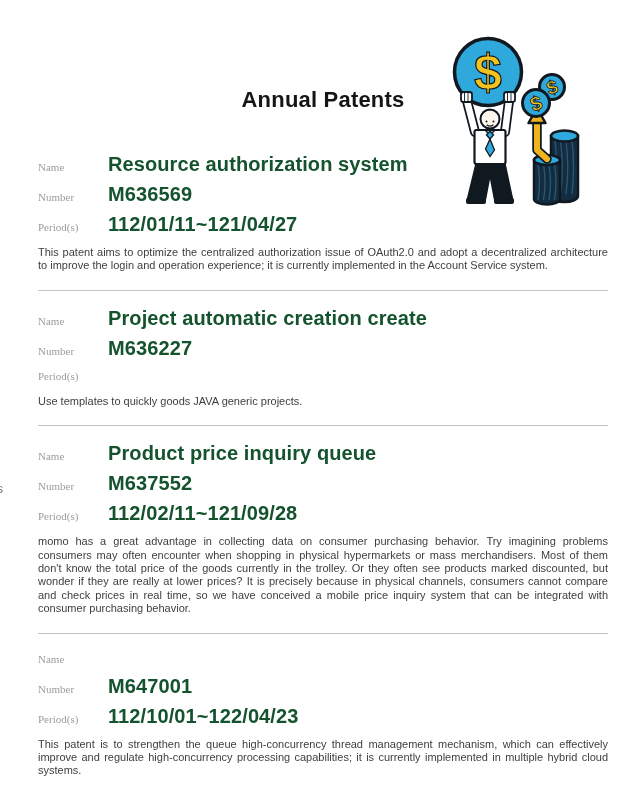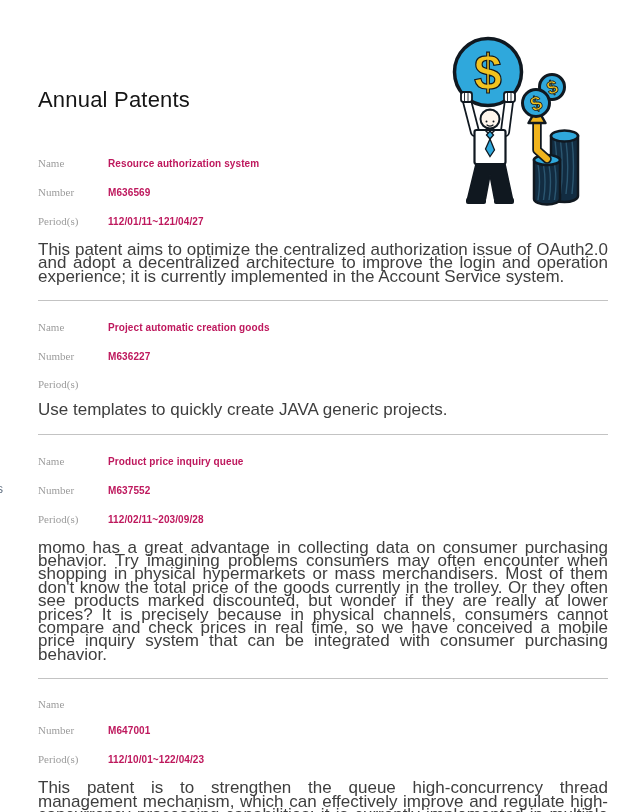--- a/index.html
+++ b/index.html
@@ -11,37 +11,38 @@
     font-family:"Liberation Sans", sans-serif;
     -webkit-font-smoothing:antialiased;
   }
   .content{
     position:absolute;left:0;top:0;width:638px;
     padding:0 30px 0 38px;box-sizing:border-box;
   }
   .page-title{
     margin:88px 0 0 0;
     font-size:22px;line-height:24px;
-    font-weight:400;color:#151515;
+    font-weight:700;color:#151515;
     letter-spacing:.2px;
+    text-align:center;
   }
   .patent-list{margin-top:44px;}
   .patent-entry{margin:0;}
   .entry-row{display:flex;align-items:baseline;margin:0 0 13px 0;}
   .entry-label{
     flex:0 0 70px;
     font-size:11px;color:#9c9c9c;font-weight:400;font-family:Liberation Serif, serif;
   }
   .entry-value{
-    margin:0;font-size:10px;line-height:16px;
-    font-weight:700;color:#be185d;letter-spacing:.1px;
+    margin:0;font-size:20px;line-height:16px;
+    font-weight:700;color:#14532d;letter-spacing:.1px;
   }
   .entry-desc{
     margin:3px 0 0 0;
-    font-size:17px;line-height:13.4px;
+    font-size:11px;line-height:13.4px;
     color:#3e3e3e;text-align:justify;
   }
   .divider{
     border:none;border-top:1px solid #c3c3c3;
     margin:17px 0 19px 0;
   }
   .patent-entry:last-child .divider{display:none;}
   .illustration{
     position:absolute;left:448px;top:24px;width:158px;height:184px;
   }
@@ -71,45 +72,45 @@
       <span class="entry-label">Period(s)</span>
       <h3 class="entry-value">112/01/11~121/04/27</h3>
     </div>
     <p class="entry-desc">This patent aims to optimize the centralized authorization issue of OAuth2.0 and adopt a decentralized architecture to improve the login and operation experience; it is currently implemented in the Account Service system.</p>
     <hr class="divider">
   </section>
 
   <section class="patent-entry">
     <div class="entry-row">
       <span class="entry-label">Name</span>
-      <h3 class="entry-value">Project automatic creation goods</h3>
+      <h3 class="entry-value">Project automatic creation create</h3>
     </div>
     <div class="entry-row">
       <span class="entry-label">Number</span>
       <h3 class="entry-value">M636227</h3>
     </div>
     <div class="entry-row">
       <span class="entry-label">Period(s)</span>
     </div>
-    <p class="entry-desc">Use templates to quickly create JAVA generic projects.</p>
+    <p class="entry-desc">Use templates to quickly goods JAVA generic projects.</p>
     <hr class="divider">
   </section>
 
   <section class="patent-entry">
     <div class="entry-row">
       <span class="entry-label">Name</span>
       <h3 class="entry-value">Product price inquiry queue</h3>
     </div>
     <div class="entry-row">
       <span class="entry-label">Number</span>
       <h3 class="entry-value">M637552</h3>
     </div>
     <div class="entry-row">
       <span class="entry-label">Period(s)</span>
-      <h3 class="entry-value">112/02/11~203/09/28</h3>
+      <h3 class="entry-value">112/02/11~121/09/28</h3>
     </div>
     <p class="entry-desc">momo has a great advantage in collecting data on consumer purchasing behavior. Try imagining problems consumers may often encounter when shopping in physical hypermarkets or mass merchandisers. Most of them don't know the total price of the goods currently in the trolley. Or they often see products marked discounted, but wonder if they are really at lower prices? It is precisely because in physical channels, consumers cannot compare and check prices in real time, so we have conceived a mobile price inquiry system that can be integrated with consumer purchasing behavior.</p>
     <hr class="divider">
   </section>
 
   <section class="patent-entry">
     <div class="entry-row">
       <span class="entry-label">Name</span>
     </div>
     <div class="entry-row">

